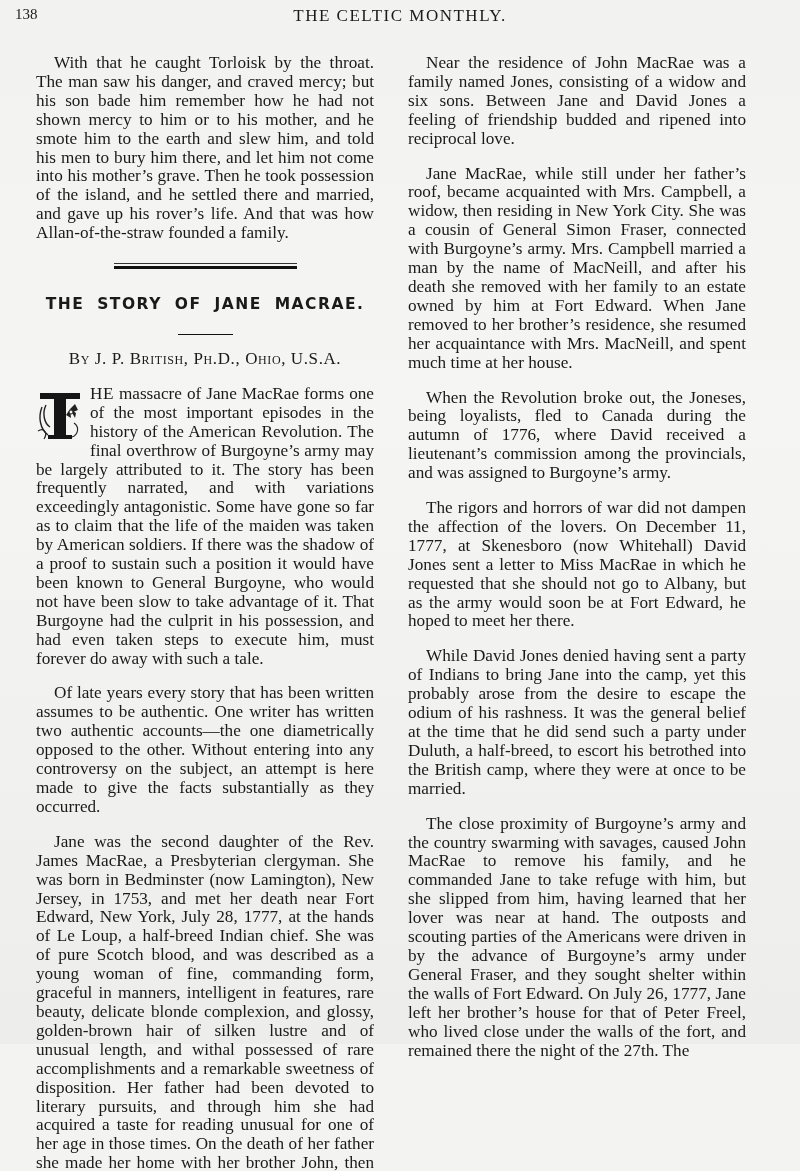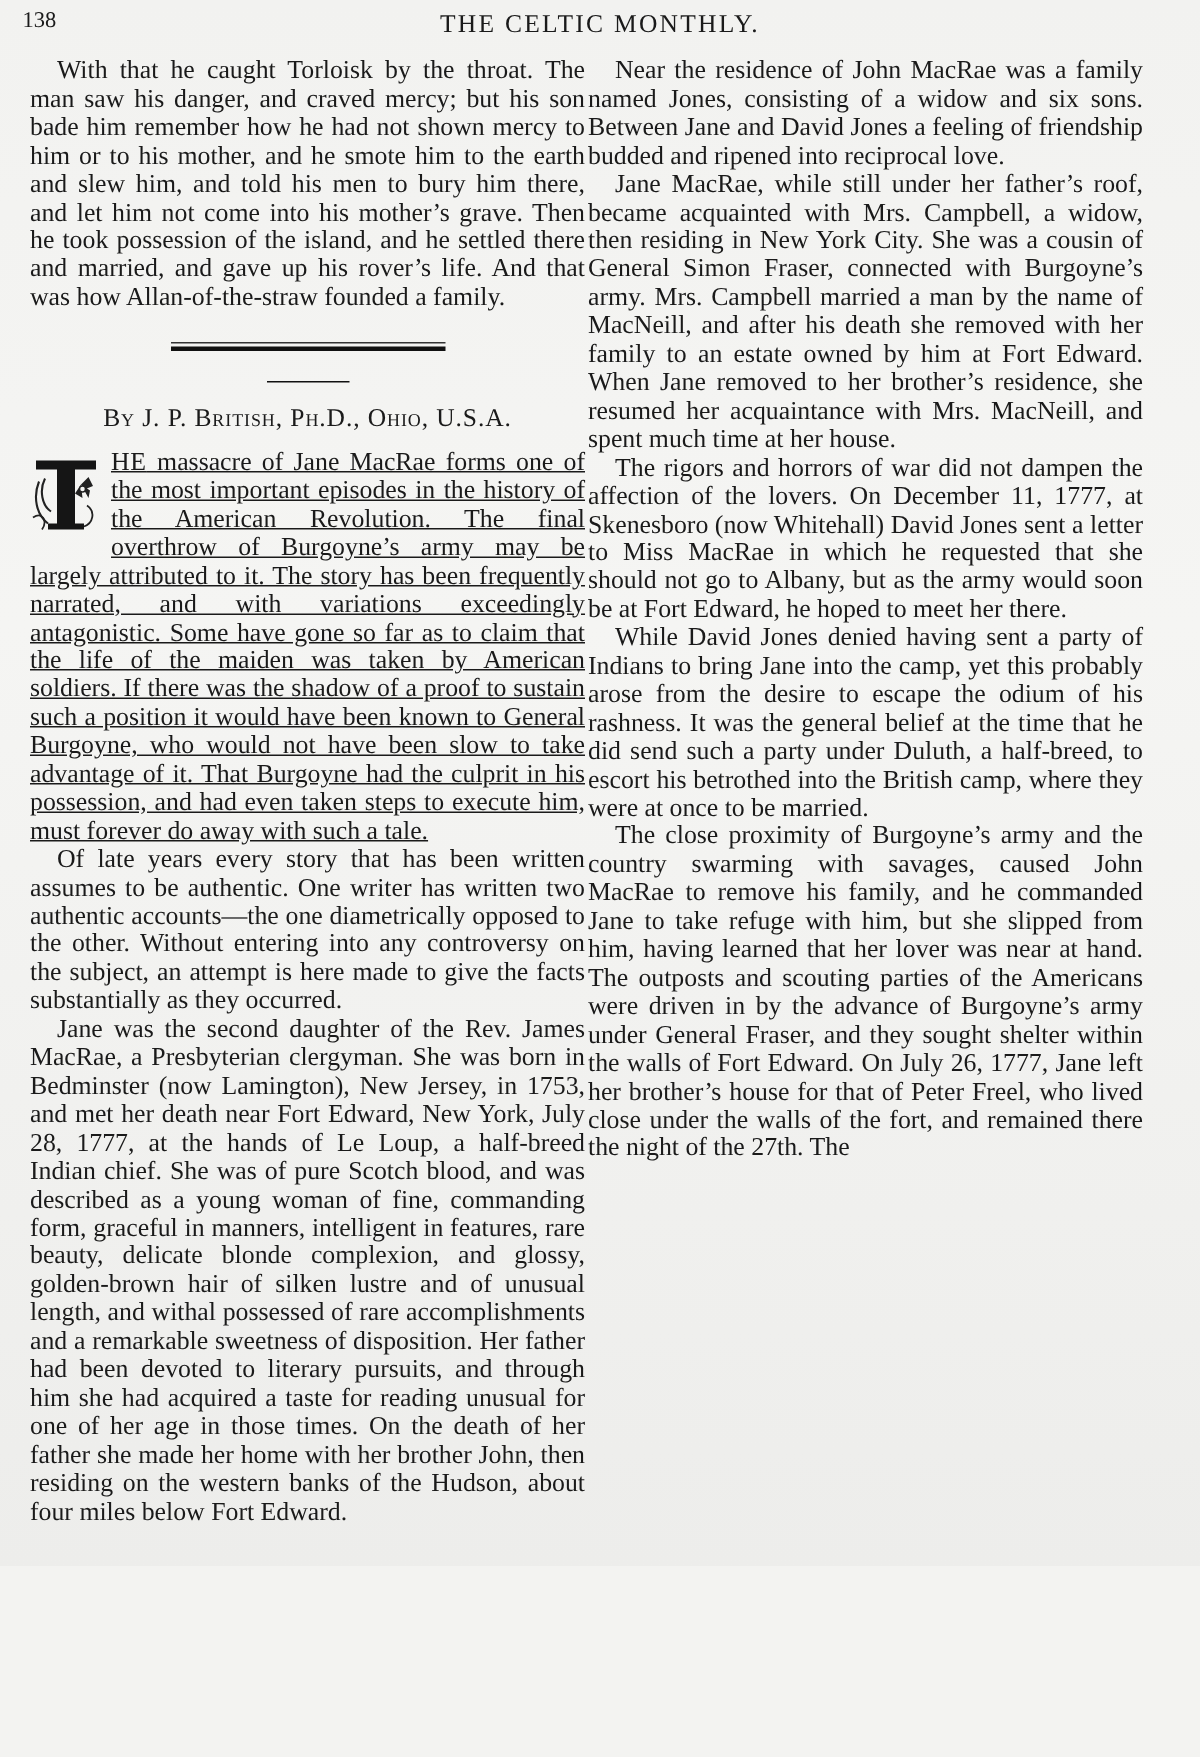--- a/index.html
+++ b/index.html
@@ -50,21 +50,21 @@
       position: absolute;
       top: 38px;
       font-family: "Liberation Serif", serif;
       font-size: 17.2px;
       line-height: 18.9px;
       text-align: justify;
     }
     .col-left { left: 20px; width: 370px; }
     .col-right { left: 392px; width: 370px; }
     .col p {
-      margin: 0;
+      margin: 16px;
       text-indent: 18px;
     }
     .rule-double {
       margin: 20px auto 0 auto;
       width: 183px;
       border-top: 1px solid #333;
       border-bottom: 3px solid #111;
       height: 2px;
     }
     .article-title {
@@ -85,21 +85,20 @@
       text-align: center;
       margin-top: 15px;
       margin-bottom: 10px;
       font-size: 17px;
       letter-spacing: 0.6px;
       font-variant: small-caps;
       font-family: "Liberation Serif", serif;
     }
     .dropcap-para {
       text-indent: 0 !important;
-      text-decoration: underline;
     }
     .dropcap {
       float: left;
       width: 48px;
       height: 56px;
       margin: 2px 6px 0 0;
       position: relative;
     }
     .dropcap svg { display: block; }
     .hl-first { letter-spacing: 0.5px; }
@@ -112,20 +111,21 @@
   <div class="running-head">
     <span class="page-number">138</span>
     <span class="journal-title">THE CELTIC MONTHLY.</span>
   </div>
 
   <div class="col col-left">
     <p>With that he caught Torloisk by the throat. The man saw his danger, and craved mercy; but his son bade him remember how he had not shown mercy to him or to his mother, and he smote him to the earth and slew him, and told his men to bury him there, and let him not come into his mother’s grave. Then he took possession of the island, and he settled there and married, and gave up his rover’s life. And that was how Allan-of-the-straw founded a family.</p>
 
     <div class="rule-double"></div>
 
+    <div class="article-title">THE STORY OF JANE MACRAE.</div>
 
     <div class="rule-short"></div>
 
     <div class="byline">By J. P. British, Ph.D., Ohio, U.S.A.</div>
 
     <p class="dropcap-para">
       <span class="dropcap">
         <svg width="48" height="56" viewBox="0 0 48 56">
           <rect x="2" y="2" width="44" height="52" fill="none"></rect>
           <path d="M6 20 C2 30, 4 42, 12 48 M10 18 C6 26, 8 36, 14 40" stroke="#222" stroke-width="1.4" fill="none"></path>
@@ -137,18 +137,19 @@
       </span><span class="hl-first">HE</span><span> massacre of Jane MacRae forms one of the most important episodes in the history of the American Revolution. The final overthrow of Burgoyne’s army may be largely attributed to it. The story has been frequently narrated, and with variations exceedingly antagonistic. Some have gone so far as to claim that the life of the maiden was taken by American soldiers. If there was the shadow of a proof to sustain such a position it would have been known to General Burgoyne, who would not have been slow to take advantage of it. That Burgoyne had the culprit in his possession, and had even taken steps to execute him, must forever do away with such a tale.</span>
     </p>
 
     <p>Of late years every story that has been written assumes to be authentic. One writer has written two authentic accounts—the one diametrically opposed to the other. Without entering into any controversy on the subject, an attempt is here made to give the facts substantially as they occurred.</p>
     <p>Jane was the second daughter of the Rev. James MacRae, a Presbyterian clergyman. She was born in Bedminster (now Lamington), New Jersey, in 1753, and met her death near Fort Edward, New York, July 28, 1777, at the hands of Le Loup, a half-breed Indian chief. She was of pure Scotch blood, and was described as a young woman of fine, commanding form, graceful in manners, intelligent in features, rare beauty, delicate blonde complexion, and glossy, golden-brown hair of silken lustre and of unusual length, and withal possessed of rare accomplishments and a remarkable sweetness of disposition. Her father had been devoted to literary pursuits, and through him she had acquired a taste for reading unusual for one of her age in those times. On the death of her father she made her home with her brother John, then residing on the western banks of the Hudson, about four miles below Fort Edward.</p>
   </div>
 
   <div class="col col-right">
     <p>Near the residence of John MacRae was a family named Jones, consisting of a widow and six sons. Between Jane and David Jones a feeling of friendship budded and ripened into reciprocal love.</p>
     <p>Jane MacRae, while still under her father’s roof, became acquainted with Mrs. Campbell, a widow, then residing in New York City. She was a cousin of General Simon Fraser, connected with Burgoyne’s army. Mrs. Campbell married a man by the name of MacNeill, and after his death she removed with her family to an estate owned by him at Fort Edward. When Jane removed to her brother’s residence, she resumed her acquaintance with Mrs. MacNeill, and spent much time at her house.</p>
+    <p>When the Revolution broke out, the Joneses, being loyalists, fled to Canada during the autumn of 1776, where David received a lieutenant’s commission among the provincials, and was assigned to Burgoyne’s army.</p>
     <p>The rigors and horrors of war did not dampen the affection of the lovers. On December 11, 1777, at Skenesboro (now Whitehall) David Jones sent a letter to Miss MacRae in which he requested that she should not go to Albany, but as the army would soon be at Fort Edward, he hoped to meet her there.</p>
     <p>While David Jones denied having sent a party of Indians to bring Jane into the camp, yet this probably arose from the desire to escape the odium of his rashness. It was the general belief at the time that he did send such a party under Duluth, a half-breed, to escort his betrothed into the British camp, where they were at once to be married.</p>
     <p>The close proximity of Burgoyne’s army and the country swarming with savages, caused John MacRae to remove his family, and he commanded Jane to take refuge with him, but she slipped from him, having learned that her lover was near at hand. The outposts and scouting parties of the Americans were driven in by the advance of Burgoyne’s army under General Fraser, and they sought shelter within the walls of Fort Edward. On July 26, 1777, Jane left her brother’s house for that of Peter Freel, who lived close under the walls of the fort, and remained there the night of the 27th. The</p>
   </div>
 
 </div>
 
 </body></html>

